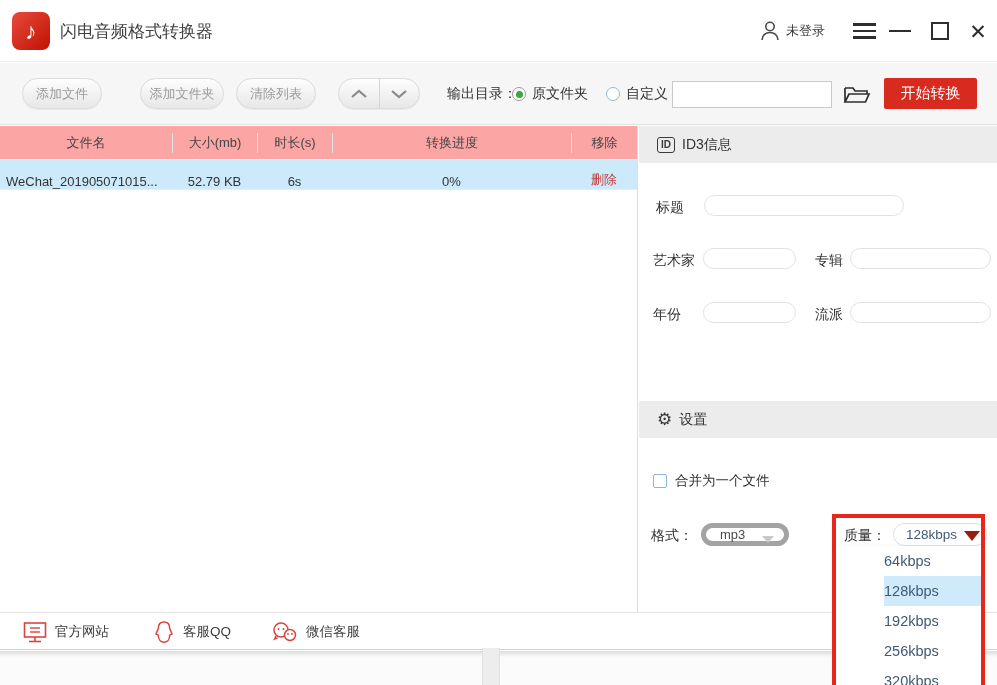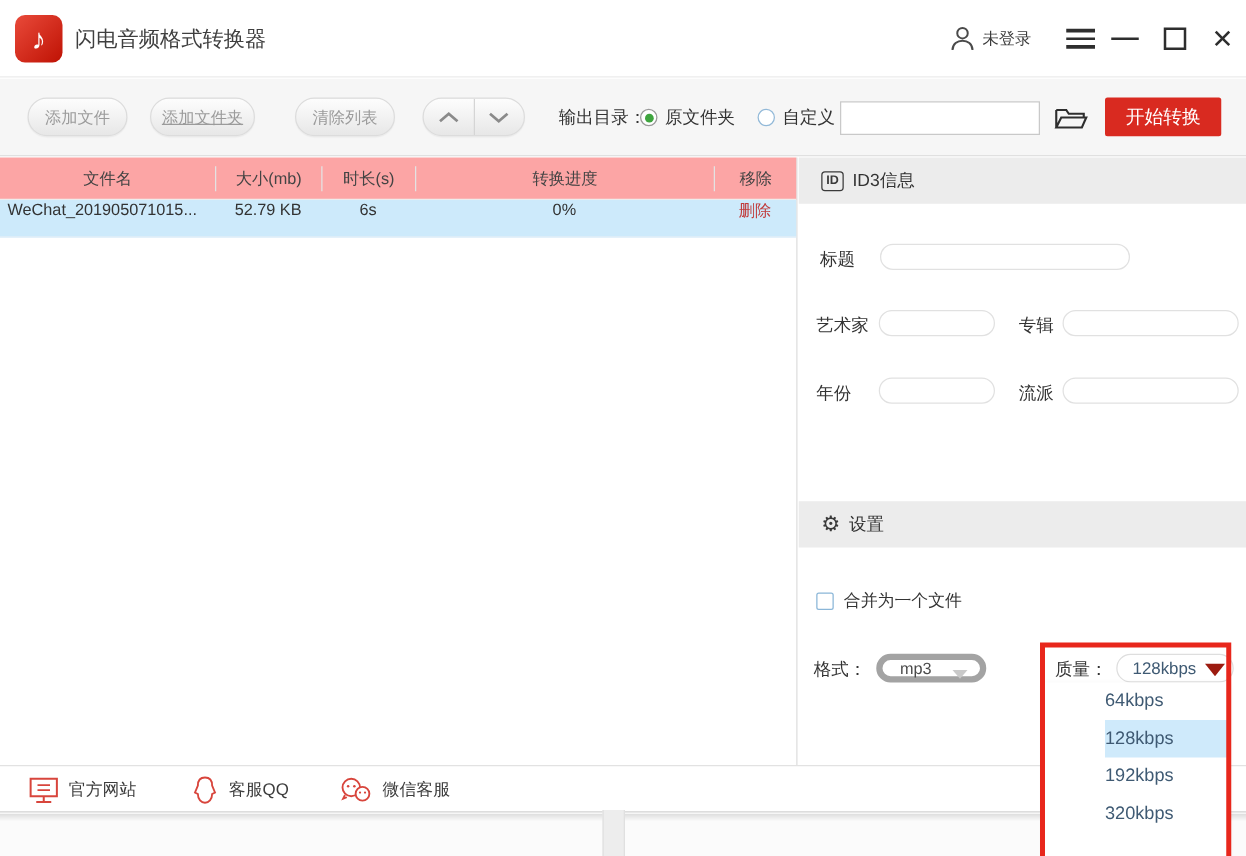--- a/index.html
+++ b/index.html
@@ -24,21 +24,21 @@
   .max-box { width:18px; height:18px; border:2.5px solid #2e2e2e; }
   .close-x { font-size:21px; color:#2e2e2e; line-height:1; }
 
   
   .toolbar { position:absolute; top:63px; left:0; right:0; height:62px; background:#f6f6f6; border-bottom:1px solid #e0e0e0; }
   .pill-btn { position:absolute; top:15px; height:31px; border-radius:16px; border:1px solid #dcdcdc;
               background:linear-gradient(#fdfdfd,#e7e7e7); color:#9b9b9b; font-size:13px;
               display:flex; align-items:center; justify-content:center; cursor:pointer;
               box-shadow:0 1px 1px rgba(0,0,0,0.05); }
   .btn-add-file { left:22px; width:80px; }
-  .btn-add-folder { left:120px; width:84px;text-decoration:underline; }
+  .btn-add-folder { left:140px; width:84px; }
   .btn-clear { left:236px; width:80px; }
   .updown { position:absolute; left:338px; top:15px; width:82px; height:31px; border:1px solid #dcdcdc;
             border-radius:16px; background:linear-gradient(#fdfdfd,#e7e7e7); display:flex; overflow:hidden;
             box-shadow:0 1px 1px rgba(0,0,0,0.05); }
   .updown .half { flex:1; display:flex; align-items:center; justify-content:center; cursor:pointer; }
   .updown .half + .half { border-left:1px solid #d5d5d5; }
   .out-label { position:absolute; left:447px; top:0; height:62px; display:flex; align-items:center; font-size:14px; color:#333; }
   .radio-group { position:absolute; left:512px; top:0; height:62px; display:flex; align-items:center; gap:18px; }
   .radio-opt { display:flex; align-items:center; gap:6px; font-size:14px; color:#333; cursor:pointer; }
   .radio-circle { width:14px; height:14px; border-radius:50%; border:1px solid #9a9a9a; background:#fff;
@@ -56,21 +56,21 @@
   
   .main { position:absolute; top:126px; left:0; width:997px; height:486px; }
   .left-panel { position:absolute; left:0; top:0; width:638px; height:486px; border-right:1px solid #dedede; background:#fff; }
   .sec-header { height:37px; background:#ececec; display:flex; align-items:center; padding-left:18px;
                 font-size:14px; color:#333; gap:7px; }
   .left-panel .sec-header { padding-left:25px; }
 
   .tbl-header { display:flex; height:34px; align-items:center; background:#fca5a5; border-bottom:1px solid #ededed; }
   .tbl-header .cell { font-size:13px; color:#444; text-align:center; height:20px; line-height:20px; }
   .tbl-header .cell + .cell { border-left:1px solid #e3e3e3; }
-  .tbl-row { display:flex; height:30px; align-items:flex-start; background:#cdeafb; border-bottom:1px solid #e2eef7; cursor:default; }
+  .tbl-row { display:flex; height:30px; align-items:flex-end; background:#cdeafb; border-bottom:1px solid #e2eef7; cursor:default; }
   .tbl-row .cell { font-size:13px; color:#333; text-align:center; }
   .col-name { width:172px; } .col-size { width:85px; } .col-dur { width:75px; } .col-prog { width:239px; } .col-rm { width:66px; }
   .tbl-row .col-name { text-align:left; padding-left:6px; white-space:nowrap; overflow:hidden; }
   .delete-link { color:#c13b3b; cursor:pointer; }
 
   .right-panel { position:absolute; left:639px; top:0; width:358px; height:486px; background:#fff; }
   .id-badge { border:1.5px solid #3a3a3a; border-radius:3px; font-size:10px; font-weight:bold;
               padding:0px 3px; color:#3a3a3a; line-height:14px; }
   .gear-glyph { font-size:17px; color:#3a3a3a; line-height:1; }
   .field-label { position:absolute; font-size:14px; color:#333; }
@@ -308,19 +308,22 @@
     <div class="q-item">
       <div class="q-fill">64kbps</div>
     </div>
     <div class="q-item selected">
       <div class="q-fill">128kbps</div>
     </div>
     <div class="q-item">
       <div class="q-fill">192kbps</div>
     </div>
     <div class="q-item">
+      <div class="q-fill">256kbps</div>
+    </div>
+    <div class="q-item">
       <div class="q-fill">320kbps</div>
     </div>
   </div>
 
   <div class="annotation"></div>
 
 </div>
 
 </body></html>

